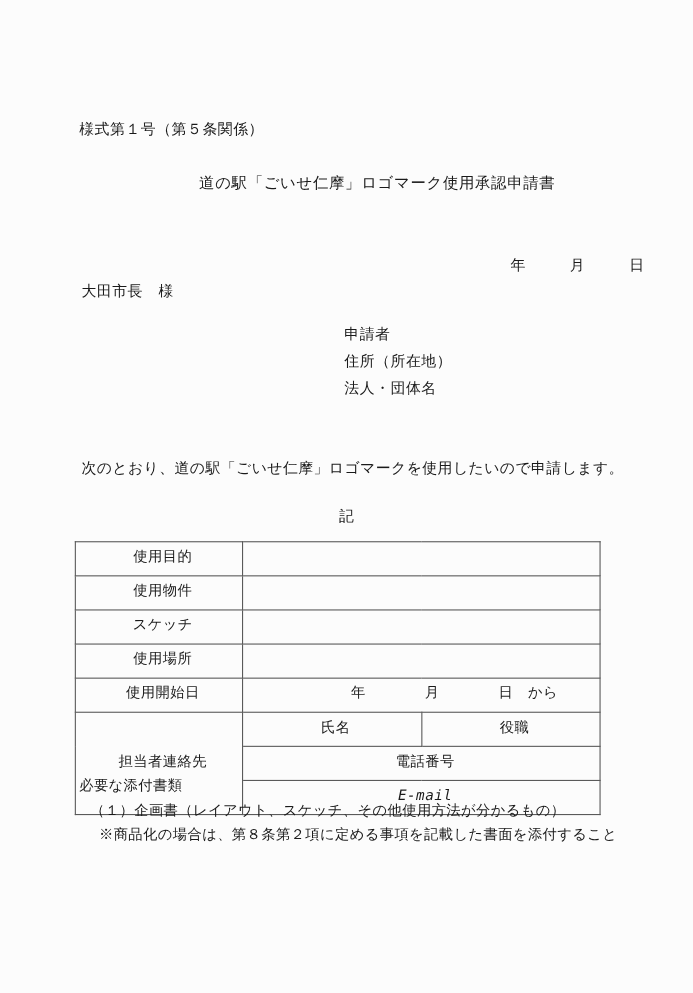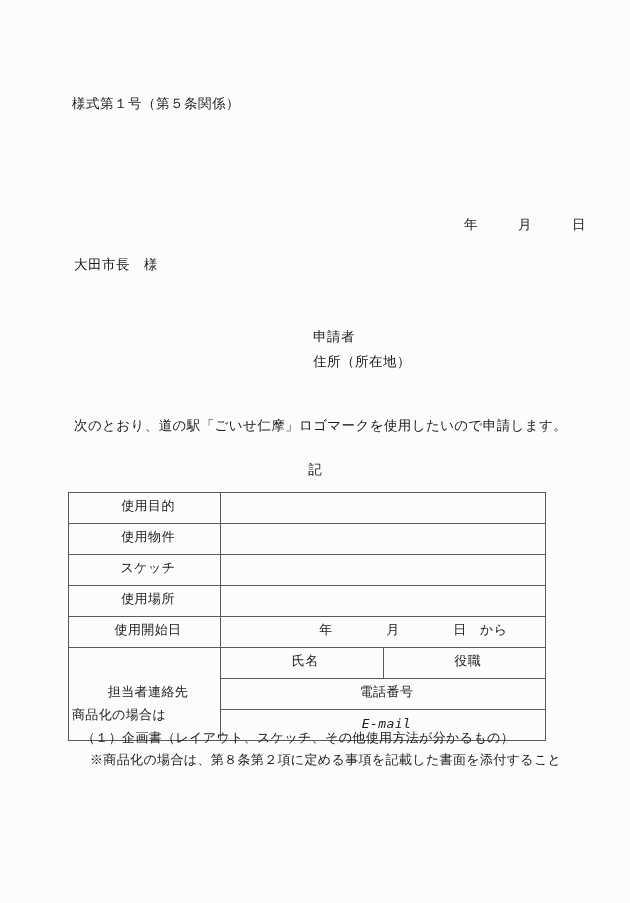--- a/index.html
+++ b/index.html
@@ -16,56 +16,55 @@
     width: 630px;
     height: 903px;
     background: #fcfcfc;
     overflow: hidden;
   }
 
   .abs { position: absolute; }
 
   .form-no {
     left: 72px;
-    top: 95px;
+    top: 109px;
     font-size: 13.5px;
     letter-spacing: 0.5px;
     white-space: pre;
   }
 
   .doc-title {
     left: 181px;
     top: 158px;
     font-size: 14px;
     letter-spacing: 0.6px;
     white-space: pre;
   }
 
   .date-line {
     left: 464px;
-    top: 216px;
+    top: 232px;
     font-size: 13.5px;
     white-space: pre;
   }
 
   .addressee {
     left: 74px;
     top: 256px;
     font-size: 13.5px;
     letter-spacing: 0.5px;
     white-space: pre;
   }
 
   .applicant-block {
     left: 313px;
     top: 292px;
     font-size: 13.5px;
     letter-spacing: 0.5px;
     line-height: 24.5px;
-    margin-top: 32px;
   }
   .applicant-block div { white-space: pre; }
 
   .body-sentence {
     left: 74px;
     top: 417px;
     font-size: 13.5px;
     letter-spacing: 0.4px;
     white-space: pre;
   }
@@ -121,28 +120,30 @@
   .note-indent-1 { padding-left: 10px; }
   .note-indent-2 { padding-left: 18px; }
 </style>
 </head>
 <body>
 
 <div id="page">
 
   <div class="abs form-no">様式第１号（第５条関係）</div>
 
+  <div class="abs doc-title">道の駅「ごいせ仁摩」ロゴマーク使用承認申請書</div>
 
   <div class="abs date-line">年　　　月　　　日</div>
 
   <div class="abs addressee">大田市長　様</div>
 
   <div class="abs applicant-block">
     <div>申請者</div>
     <div>住所（所在地）</div>
+    <div>法人・団体名</div>
   </div>
 
   <div class="abs body-sentence">次のとおり、道の駅「ごいせ仁摩」ロゴマークを使用したいので申請します。</div>
 
   <div class="abs ki-mark">記</div>
 
   <table class="abs form-table">
     <tbody>
       <tr>
         <td class="col-label">使用目的</td>
@@ -172,18 +173,18 @@
       <tr>
         <td colspan="2">電話番号</td>
       </tr>
       <tr>
         <td colspan="2" class="mono-cell">E-mail</td>
       </tr>
     </tbody>
   </table>
 
   <div class="abs notes">
-    <div>商品化の場合は</div>
+    <div>必要な添付書類</div>
     <div class="note-indent-1">（１）企画書（レイアウト、スケッチ、その他使用方法が分かるもの）</div>
     <div class="note-indent-2">※商品化の場合は、第８条第２項に定める事項を記載した書面を添付すること</div>
   </div>
 
 </div>
 
 </body></html>

